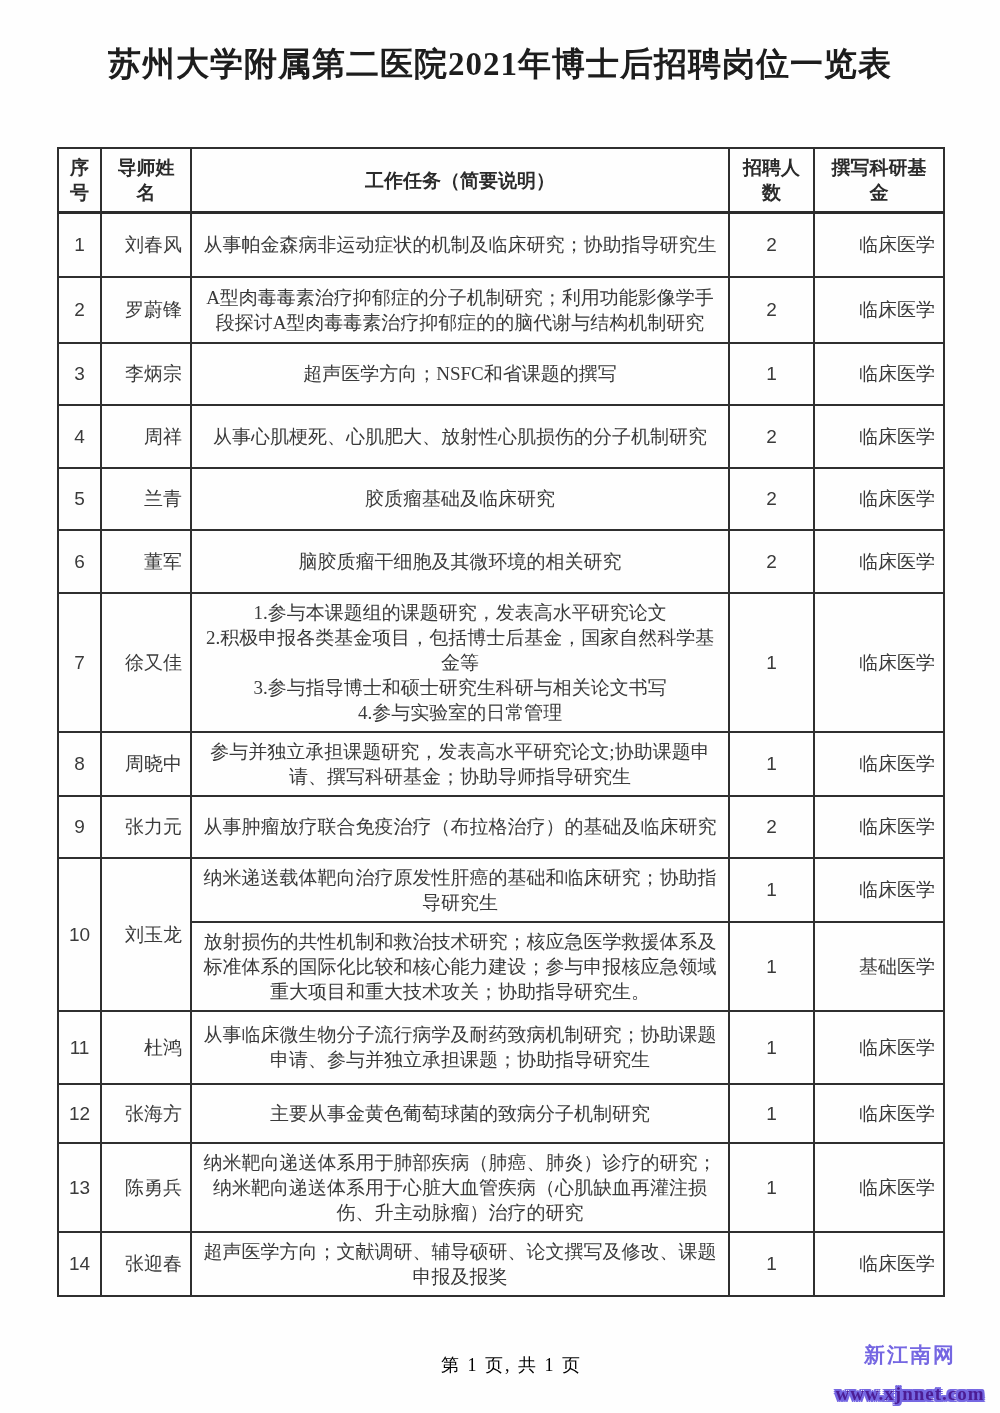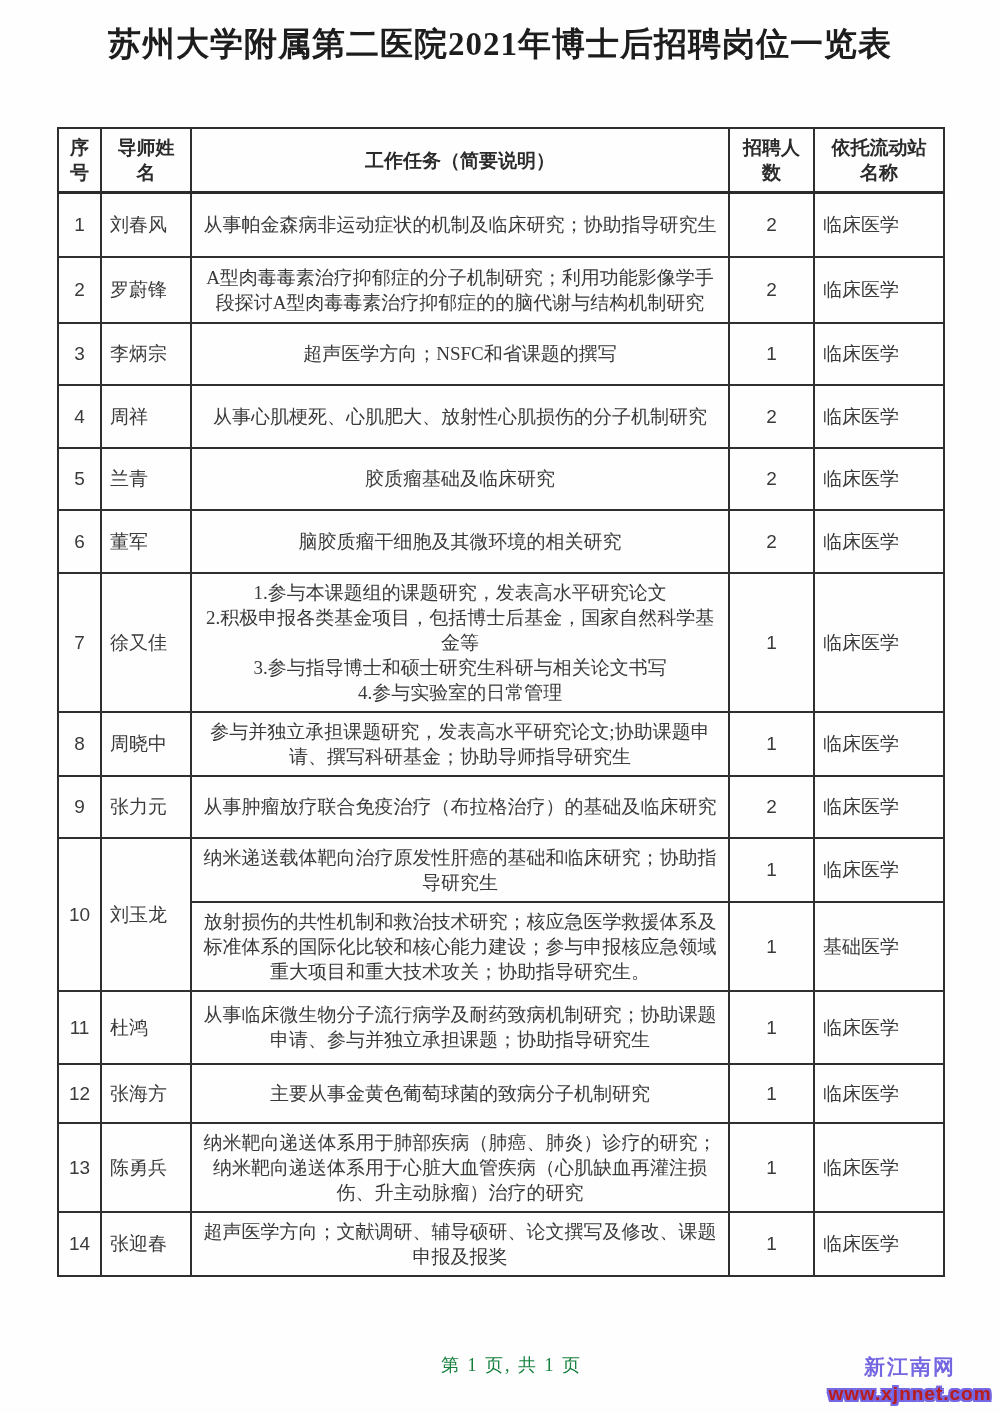--- a/index.html
+++ b/index.html
@@ -12,21 +12,21 @@
   .page {
     position: relative;
     width: 1000px;
     height: 1413px;
     margin: 0 auto;
     background: #fefefe;
     overflow: hidden;
   }
   .title {
     margin: 0;
-    padding-top: 22px;
+    padding-top: 42px;
     text-align: center;
     font-size: 33px;
     font-weight: bold;
     letter-spacing: 1px;
     color: #1d1d1d;
   }
   table.jobs-table {
     border-collapse: collapse;
     margin: 60px 0 2px 57px;
     width: 886px;
@@ -48,37 +48,37 @@
     color: #2b2b2b;
     border-bottom: 3px solid #2b2b2b;
     height: 48px;
   }
   td.c-no, td.c-count {
     text-align: center;
     font-family: "Liberation Sans", sans-serif;
     font-size: 18px;
   }
   td.c-name, td.c-station {
-    text-align: left;
+    text-align: right;
   }
   td.c-tasks {
     text-align: center;
     padding-left: 10px;
   }
   td.c-tasks .task-line {
     display: block;
   }
   .footer {
     position: absolute;
     left: 0;
     right: 0;
     bottom: 36px;
     text-align: center;
     font-size: 18px;
-    color: #15803d;
+    color: #000000;
     letter-spacing: 2px;
     padding-left: 23px;
   }
   .watermark {
     position: absolute;
     right: 6px;
     bottom: 8px;
     width: 168px;
     text-align: center;
     line-height: 1.15;
@@ -89,25 +89,25 @@
     font-weight: bold;
     letter-spacing: 2px;
     color: #7567e2;
     text-shadow:
       -2px -2px 0 #ffffff, 2px -2px 0 #ffffff,
       -2px 2px 0 #ffffff, 2px 2px 0 #ffffff,
       -2px 0 0 #ffffff, 2px 0 0 #ffffff,
       0 -2px 0 #ffffff, 0 2px 0 #ffffff;
   }
   .wm-url {
-    margin-top: 4px;
-    font-family: Liberation Sans, sans-serif;
+    margin-top: 16px;
+    font-family: Liberation Serif, serif;
     font-size: 19px;
     font-weight: bold;
-    color: #b91c1c;
+    color: #4c1d95;
     letter-spacing: 1px;
     text-shadow:
       -2px -2px 0 #7567e2, 2px -2px 0 #7567e2,
       -2px 2px 0 #7567e2, 2px 2px 0 #7567e2,
       -2px 0 0 #7567e2, 2px 0 0 #7567e2,
       0 -2px 0 #7567e2, 0 2px 0 #7567e2;
   }
 </style>
 </head>
 <body>
@@ -123,21 +123,21 @@
       <col style="width:538px">
       <col style="width:85px">
       <col style="width:130px">
     </colgroup>
     <thead>
       <tr>
         <th>序号</th>
         <th>导师姓名</th>
         <th>工作任务（简要说明）</th>
         <th>招聘人数</th>
-        <th>依托流动站名称</th>
+        <th>撰写科研基金</th>
       </tr>
     </thead>
     <tbody id="table-body">
         <tr style="height: 64px;">
           <td class="c-no">1</td>
           <td class="c-name">刘春风</td>
           <td class="c-tasks">
             <span class="task-line">从事帕金森病非运动症状的机制及临床研究；协助指导研究生</span>
           </td>
           <td class="c-count">2</td>

